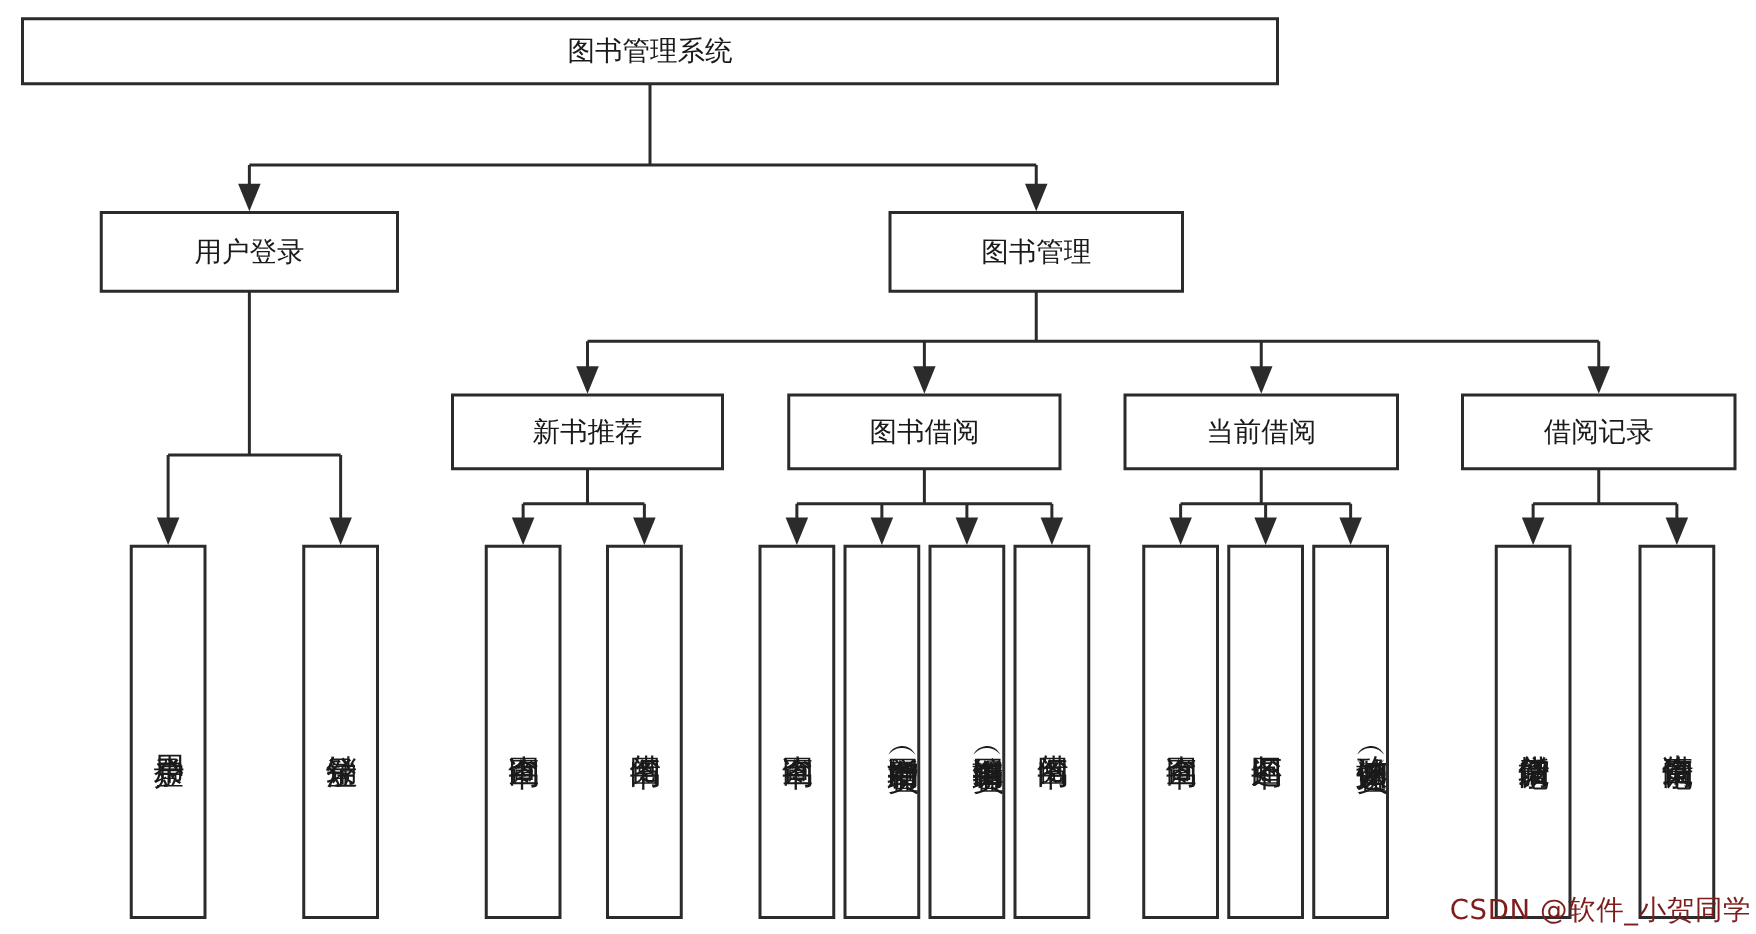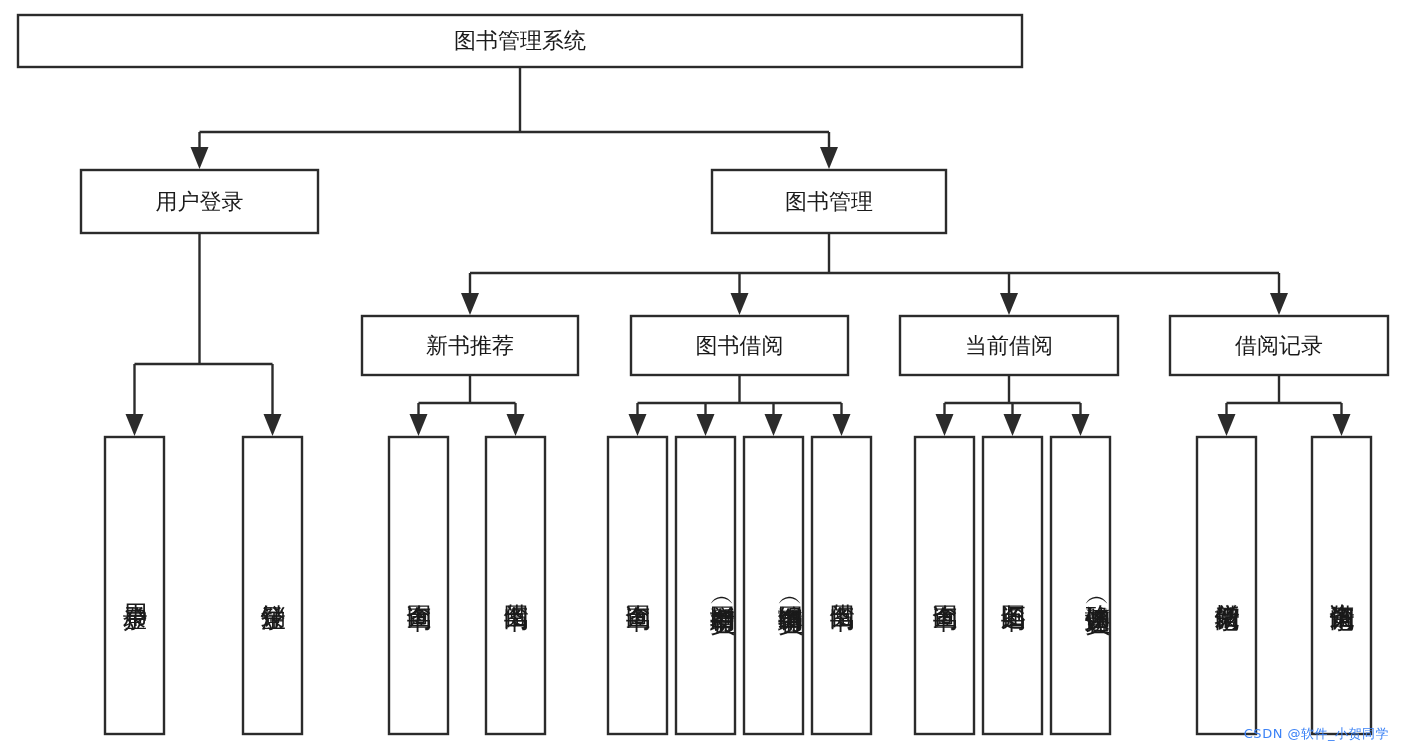--- a/index.html
+++ b/index.html
@@ -61,24 +61,24 @@
     color: #1a1a1a;
     letter-spacing: 1px;
     white-space: nowrap;
     pointer-events: none;
   }
   .vtext-box.centered {
     align-items: center;
   }
   .watermark {
     position: absolute;
-    right: 16px;
+    right: 4px;
     bottom: 4px;
-    font-size: 13px;
-    color: #3b82f6;
+    font-size: 22px;
+    color: #7f1d1d;
     font-family: "DejaVu Sans", "Liberation Sans", sans-serif;
     letter-spacing: 0.5px;
     white-space: nowrap;
   }
 </style>
 </head>
 <body>
 
 <div id="diagram-root">
   <svg id="flow" viewBox="0 0 1405 747">

